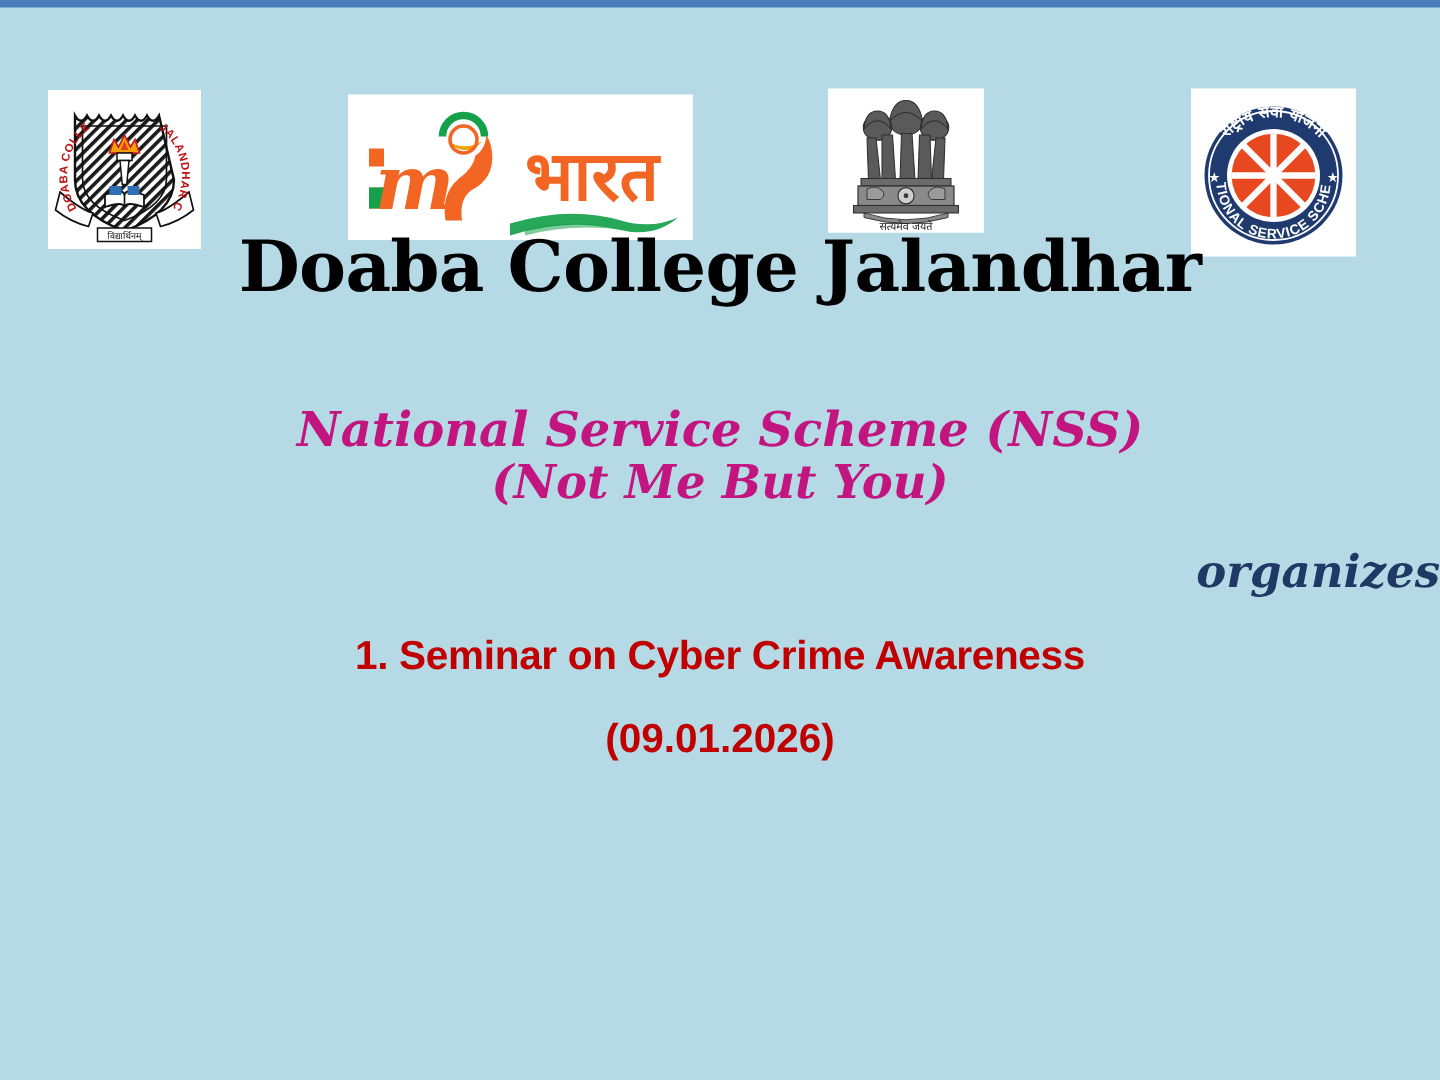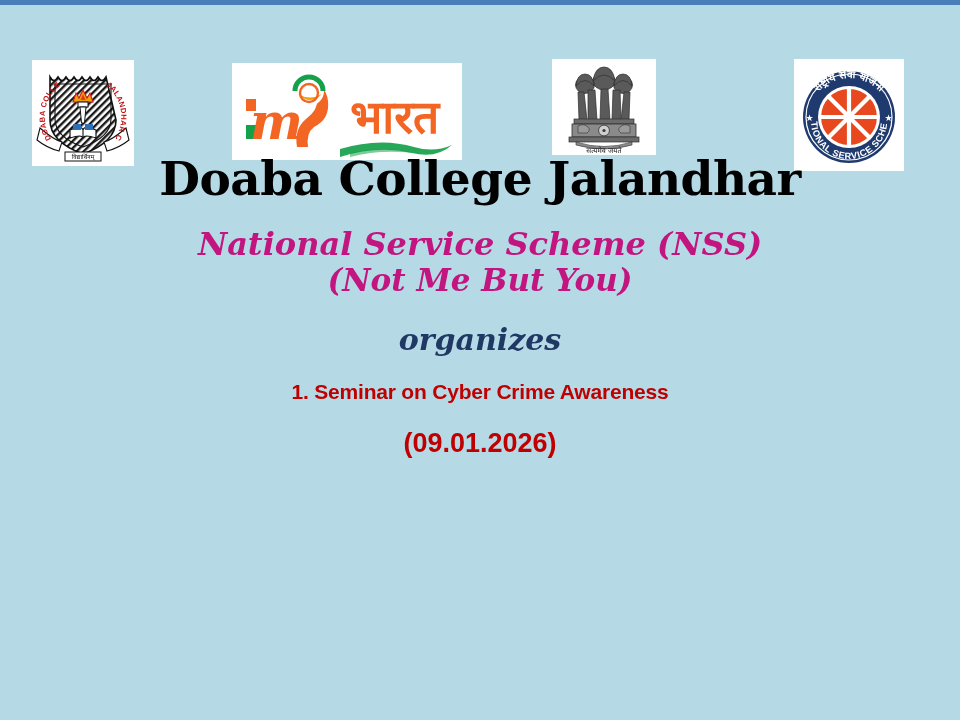--- a/index.html
+++ b/index.html
@@ -73,47 +73,48 @@
     line-height: 1.05;
     margin-top: 4px;
   }
 
   #nss-name {
     font-family: "DejaVu Serif", "Liberation Serif", serif;
     font-weight: bold;
     font-style: italic;
     font-size: 32px;
     color: #c2157f;
-    margin-top: 24px;
+    margin-top: 66px;
     line-height: 1.1;
   }
 
   #nss-motto {
     font-family: "DejaVu Serif", "Liberation Serif", serif;
     font-weight: bold;
     font-style: italic;
     font-size: 31px;
     color: #c2157f;
     line-height: 1.1;
   }
 
   #organizes {
     font-family: "DejaVu Serif", "Liberation Serif", serif;
     font-weight: bold;
     font-style: italic;
     font-size: 30px;
     color: #1f3864;
     margin-top: 26px;
     line-height: 1.1;
+    text-align: right;
   }
 
   .activity {
     font-family: "Liberation Sans", sans-serif;
     font-weight: bold;
-    font-size: 21px;
+    font-size: 27px;
     color: #c00000;
     line-height: 1.15;
     letter-spacing: -0.2px;
   }
   #activity-1 { margin-top: 24px; }
   #activity-2 { margin-top: 23px; }
 
   #event-date {
     font-family: "Liberation Sans", sans-serif;
     font-weight: bold;

